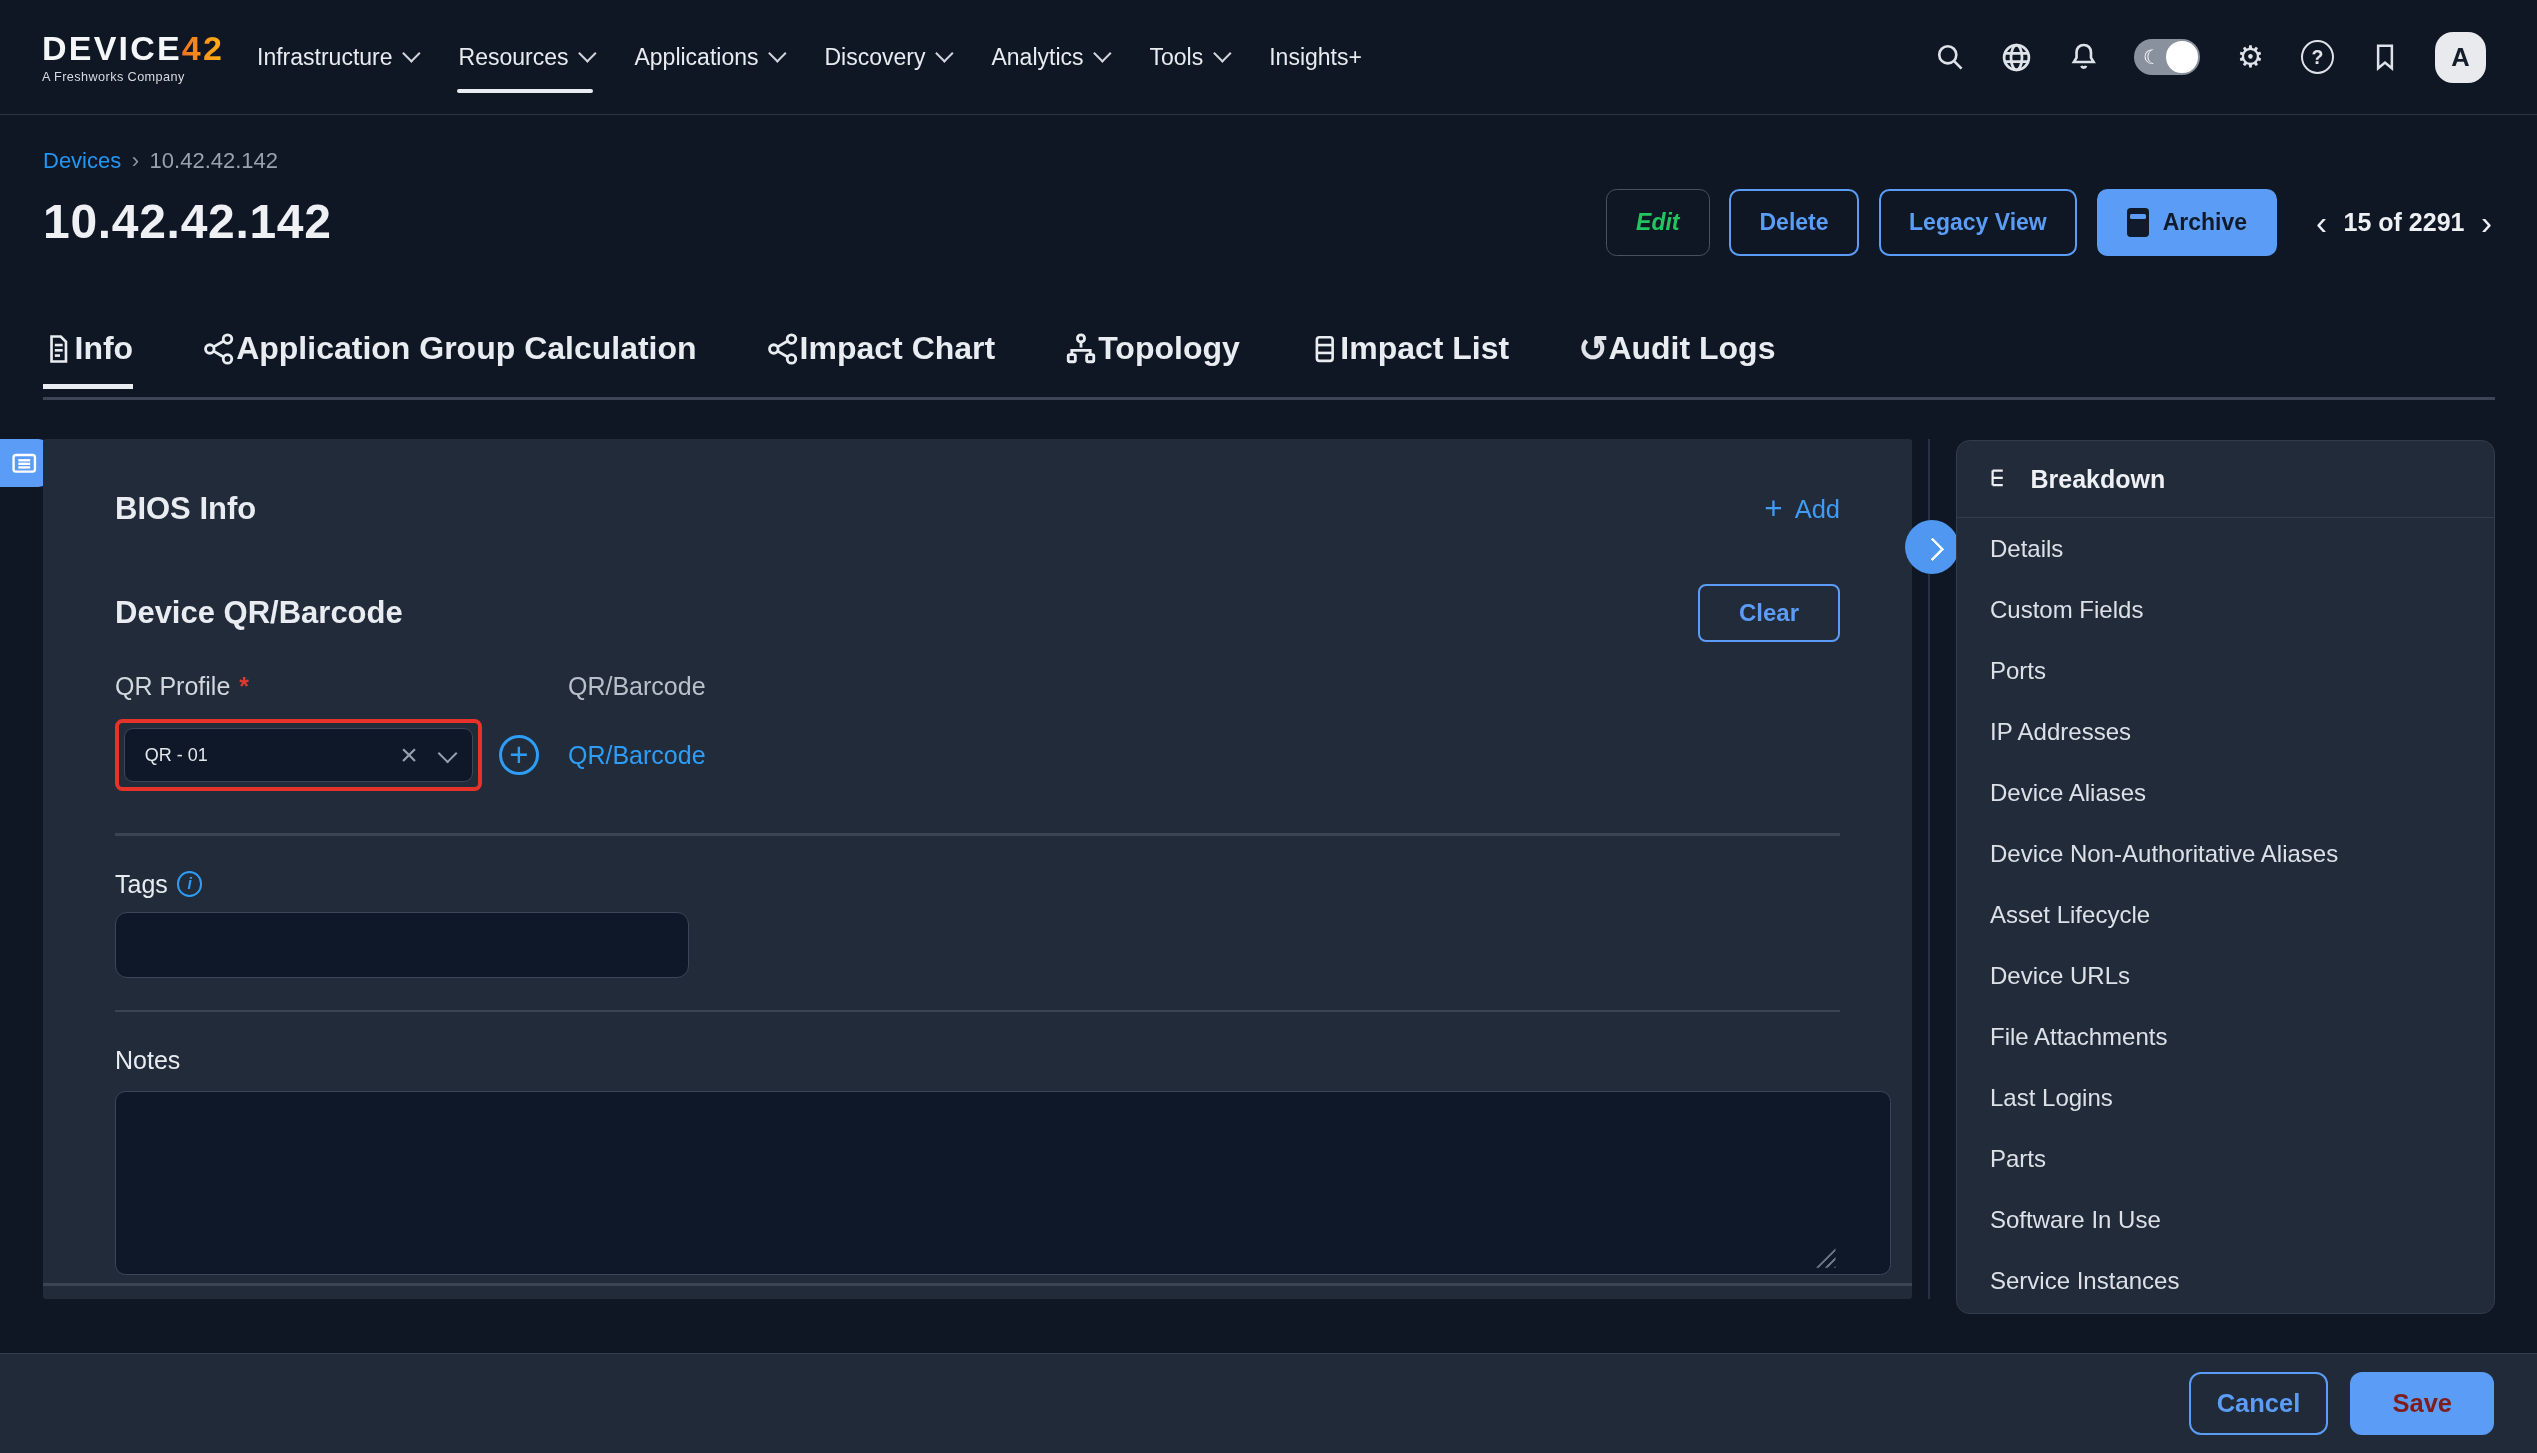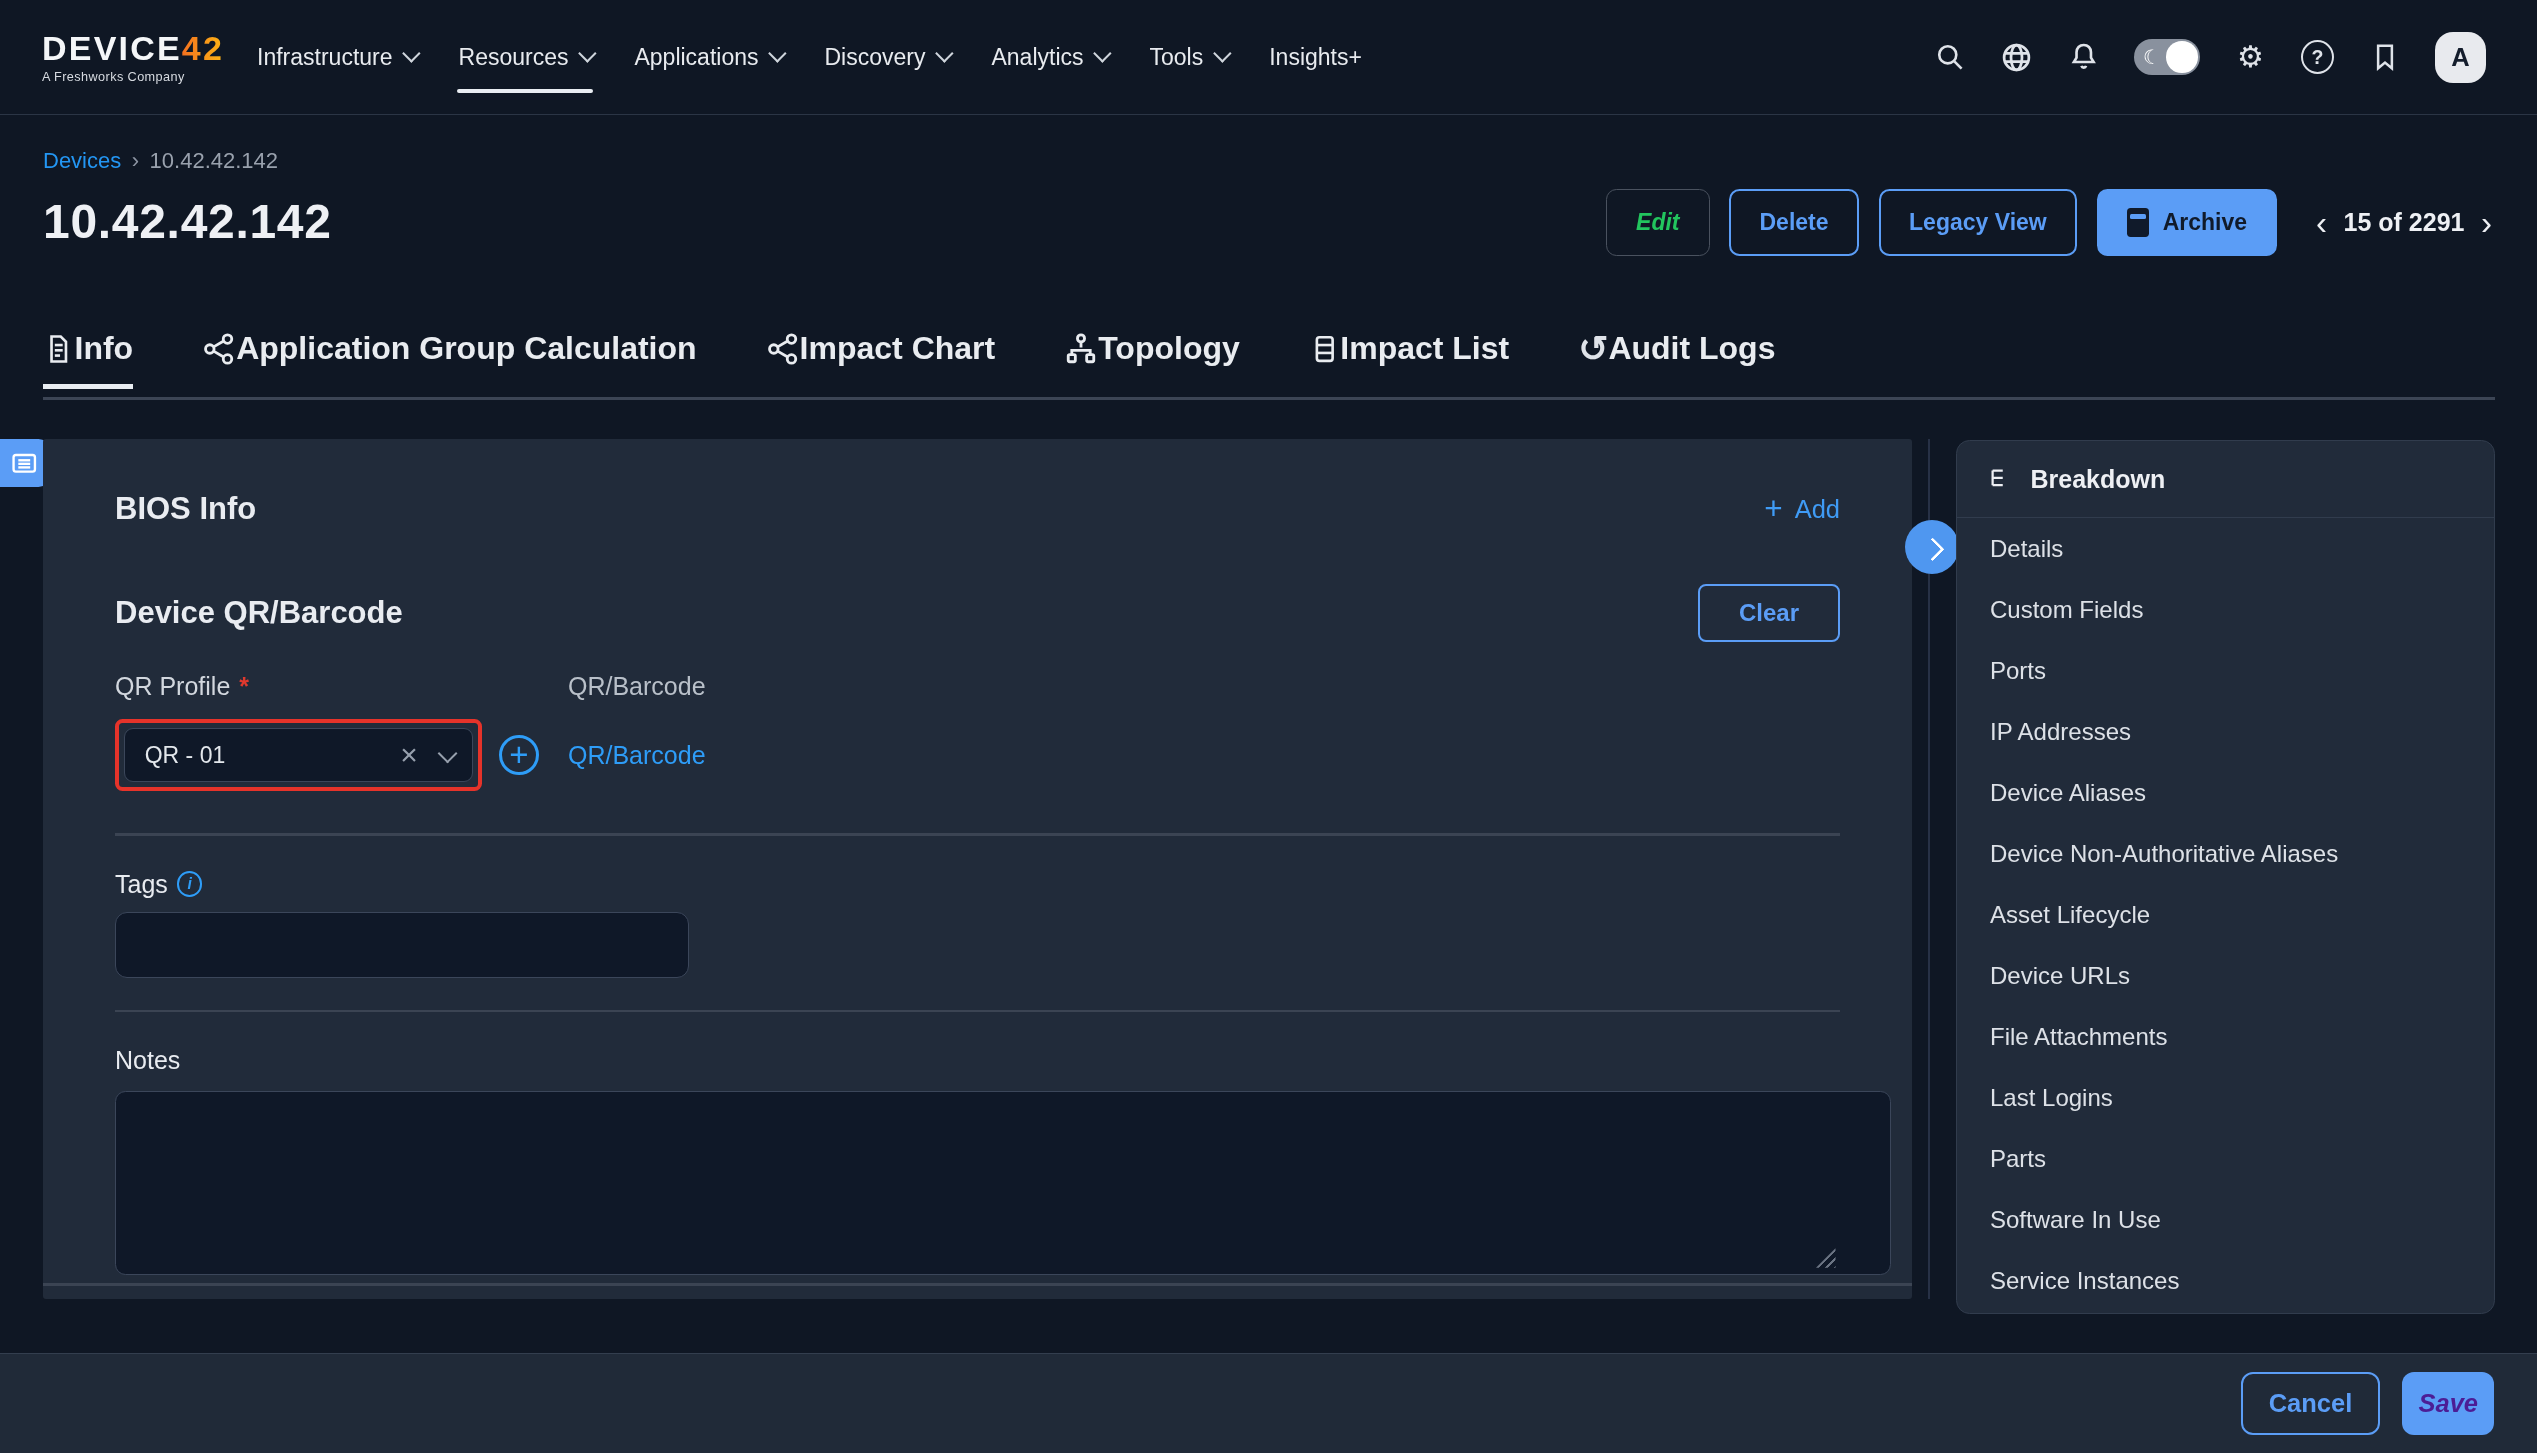--- a/index.html
+++ b/index.html
@@ -73,21 +73,21 @@
   .btn-clear{width:142px;height:58px;border:2.2px solid #5b9df6;border-radius:8px;color:#5b9df6;
     font-size:24px;font-weight:600;display:flex;align-items:center;justify-content:center;cursor:pointer;box-sizing:border-box;}
   .qr-grid{display:grid;grid-template-columns:453px auto;margin-top:30px;row-gap:18px;align-items:start;}
   .field-label{font-size:25px;color:#d2d7de;display:flex;align-items:center;gap:9px;}
   .req{color:#e0392e;font-weight:700;}
   .muted-label{font-size:25px;color:#b9c0c9;}
   .select-wrap{display:flex;align-items:center;}
   .red-annotation{border:4.5px solid #e6332a;border-radius:7.5px;padding:5.2px;}
   .select{width:349px;height:54px;background:#0f1828;border:1.5px solid #3b465a;border-radius:9px;
     display:flex;align-items:center;padding:0 19.5px;box-sizing:border-box;cursor:pointer;}
-  .select-value{flex:1;font-size:23px;color:#e3e7ec;}
+  .select-value{flex:1;font-size:18px;color:#e3e7ec;}
   .x-icon{font-size:30px;color:#97a0ad;line-height:1;margin-right:21px;cursor:pointer;}
   .chev-down{width:12px;height:12px;border-right:2.2px solid #97a0ad;border-bottom:2.2px solid #97a0ad;
     transform:rotate(45deg) translateY(-2.2px);cursor:pointer;}
   .plus-circle{width:40px;height:40px;border:3px solid #2e9df8;border-radius:50%;margin-left:16.5px;
     display:flex;align-items:center;justify-content:center;color:#2e9df8;font-size:33px;font-weight:400;
     line-height:0;cursor:pointer;box-sizing:border-box;}
   .qr-link{font-size:25px;color:#2e9df8;cursor:pointer;align-self:center;}
   .divider{height:2.2px;background:#3b4453;margin-top:42px;}
   .tags-label-row{margin-top:34px;}
   .info-circle{width:25.5px;height:25.5px;border:2.2px solid #2e9df8;border-radius:50%;display:flex;align-items:center;
@@ -117,22 +117,22 @@
   .sidebar-head{height:76px;display:flex;align-items:center;gap:16.5px;padding:0 30px;border-bottom:1.5px solid #313c4d;}
   .sidebar-head svg{stroke:#eef0f4;fill:none;stroke-width:2;}
   .sidebar-title{font-size:25px;font-weight:700;color:#eef0f4;}
   .side-item{height:61px;display:flex;align-items:center;padding:0 33px;font-size:24px;color:#dde1e7;cursor:pointer;}
 
   
   .footbar{position:absolute;left:0;right:0;bottom:0;height:100px;background:#202a38;border-top:1.5px solid #333e4e;
     display:flex;align-items:center;justify-content:flex-end;gap:22.5px;padding-right:44px;box-sizing:border-box;}
   .btn-cancel{width:139px;height:63px;border:2.2px solid #5b9df6;border-radius:12px;color:#5b9df6;
     font-size:25.5px;font-weight:600;display:flex;align-items:center;justify-content:center;box-sizing:border-box;cursor:pointer;}
-  .btn-save{height:63px;padding:0 16px;background:#5b9df6;border-radius:12px;color:#4c1d95;
-    font-size:25.5px;font-weight:700;display:flex;align-items:center;justify-content:center;cursor:pointer;font-style:italic;}
+  .btn-save{height:63px;padding:0 42px;background:#5b9df6;border-radius:12px;color:#7f1d1d;
+    font-size:25.5px;font-weight:700;display:flex;align-items:center;justify-content:center;cursor:pointer;}
 </style>
 </head>
 <body>
 
 <div class="screen">
 
   <header class="topnav">
     <div class="logo">
       <div class="logo-main"><span>DEVICE</span><span class="num">42</span></div>
       <div class="logo-tag">A Freshworks Company</div>

